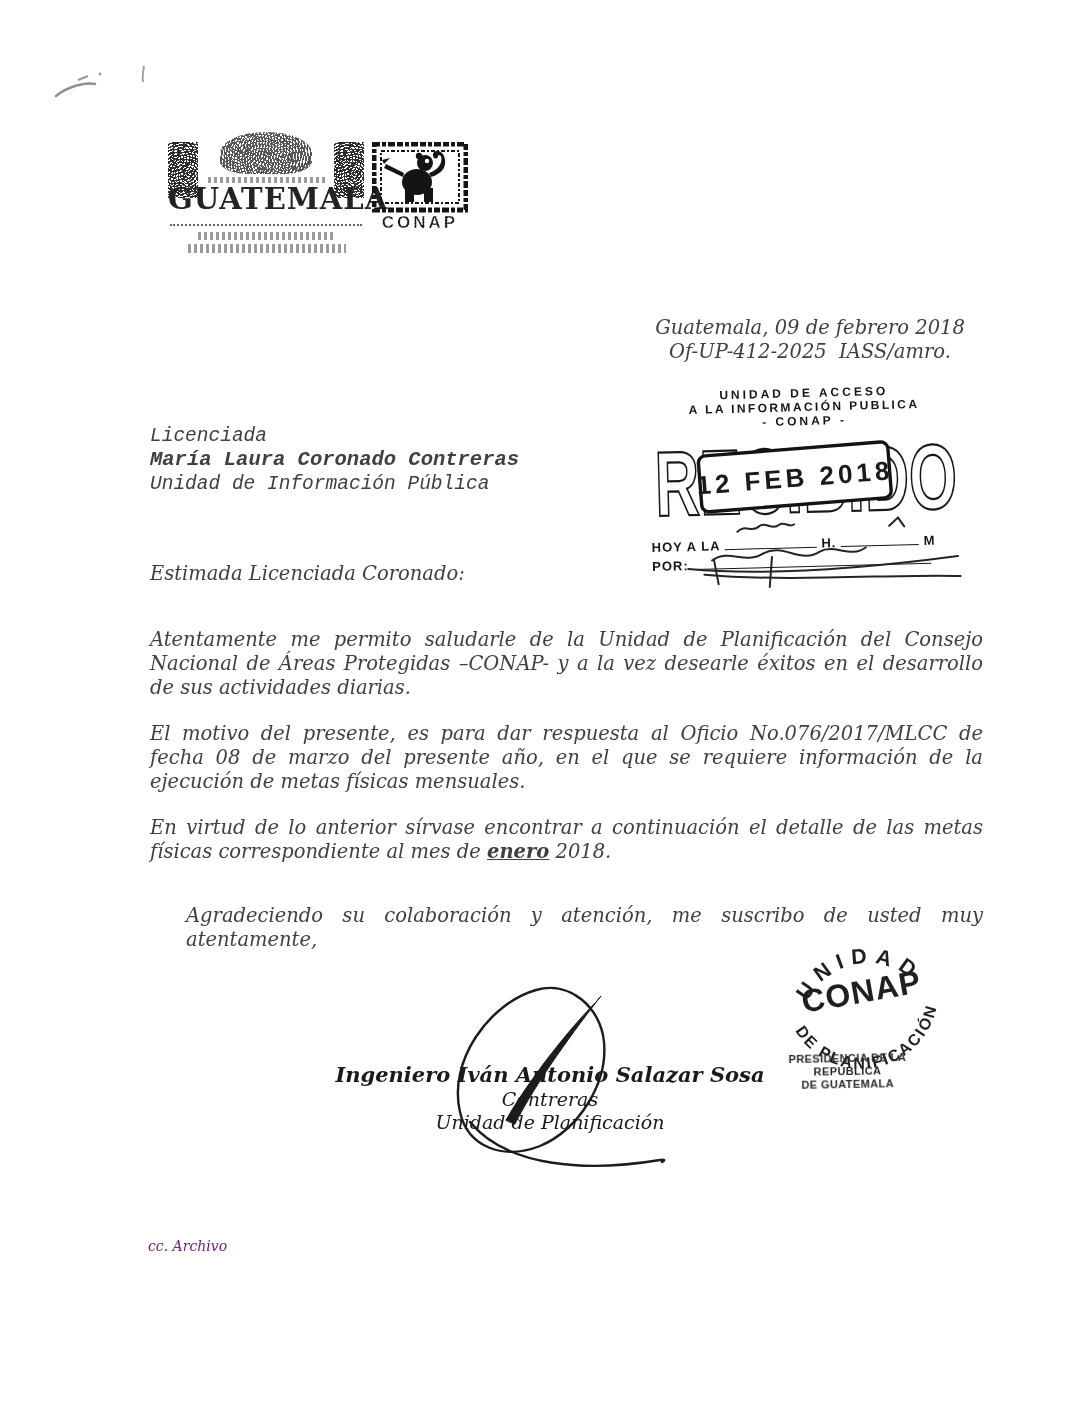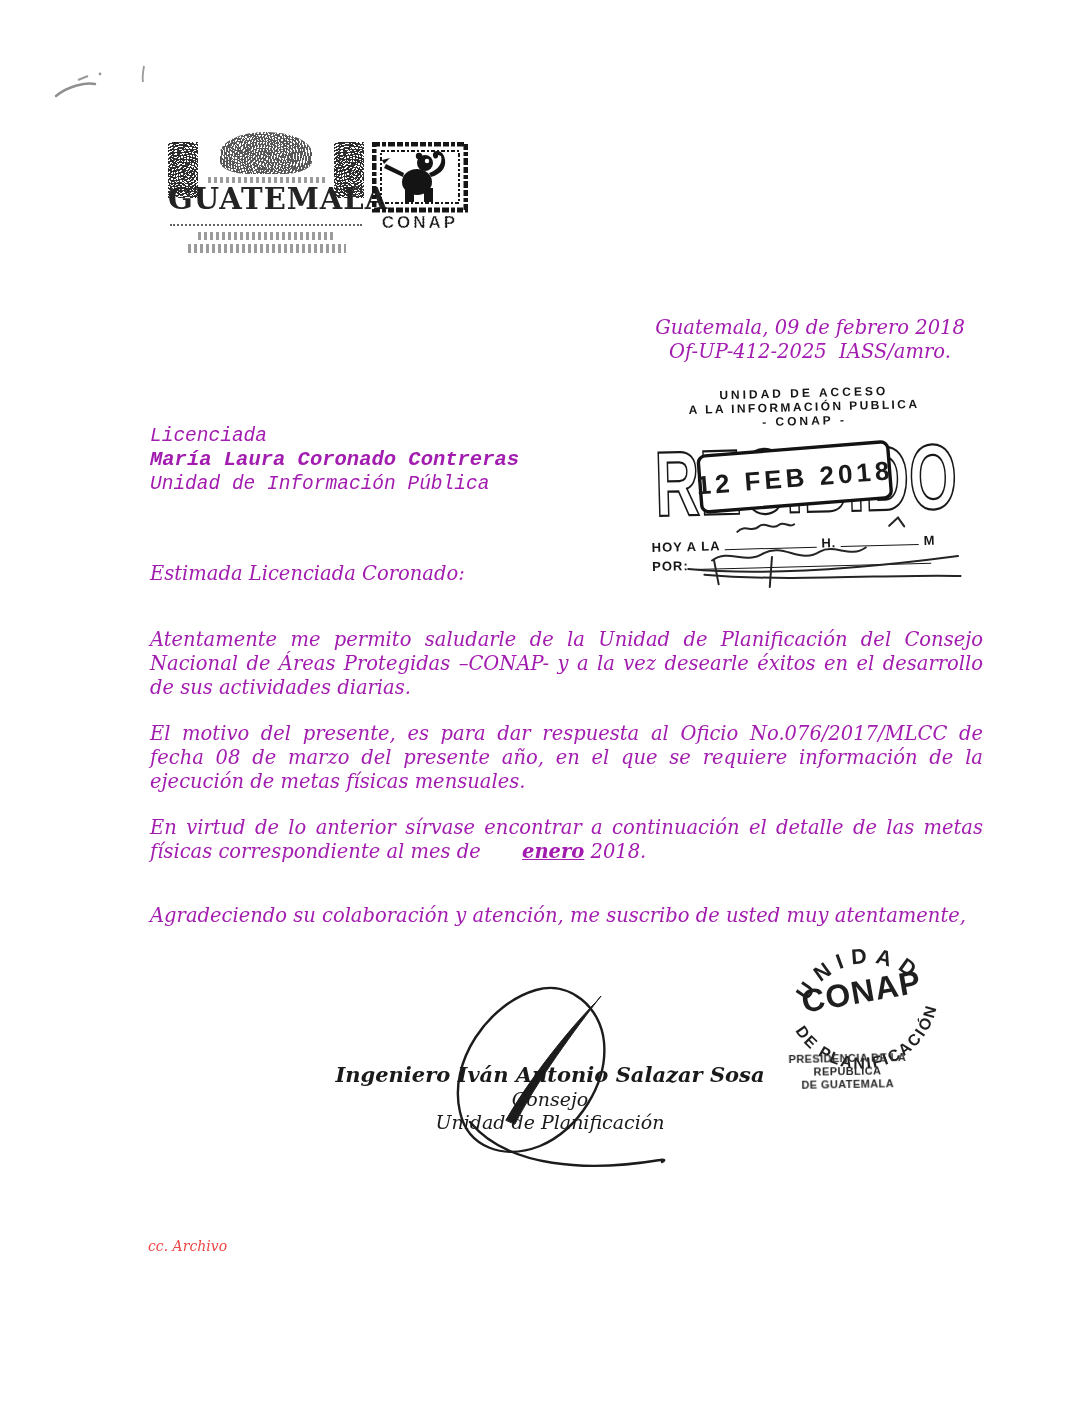--- a/index.html
+++ b/index.html
@@ -50,43 +50,43 @@
   
   .recv{left:650px;top:386px;width:312px;height:190px;
     font-family:"Liberation Sans",sans-serif;color:#161616;
     transform:rotate(-1.5deg);}
   .recv-head{text-align:center;font-weight:bold;font-size:12px;line-height:14px;letter-spacing:3px;}
   .recv-head .l2{letter-spacing:2.4px;}
   .recv-rows{font-weight:bold;font-size:13px;line-height:19px;letter-spacing:1px;}
   .u{display:inline-block;border-bottom:1.6px solid #161616;height:12px;}
 
   
-  .letter{font-style:italic;font-size:19.5px;line-height:24px;color:#a21caf;}
+  .letter{font-style:italic;font-size:19.5px;line-height:24px;color:#404040;}
   .recipient{left:150px;top:424px;width:540px;font-family:Liberation Mono, monospace;}
   .recipient .name{font-weight:bold;font-size:20.5px;}
   .greeting{left:150px;top:562px;width:600px;}
   .paras{left:150px;top:628px;width:833px;}
   .paras p{margin:0 0 22px 0;text-align:justify;}
-  .paras p:last-child{margin-top:40px;}
-  .emph{font-weight:bold;text-decoration:underline;margin-left:35px;}
+  .paras p:last-child{margin-top:40px;margin-left:36px;}
+  .emph{font-weight:bold;text-decoration:underline;}
 
   
   .sigblock{left:330px;top:1062px;width:440px;text-align:center;}
   .sigblock .signame{font-weight:bold;font-size:21px;font-style:italic;line-height:26px;}
   .sigblock .sigline{font-style:italic;font-size:19px;line-height:22.5px;}
   .sig-curve{left:418px;top:972px;width:250px;height:215px;pointer-events:none;}
 
   
   .round-stamp{left:752px;top:915px;width:220px;height:160px;}
   .presidencia{left:760px;top:1052px;width:175px;text-align:center;
     font-family:"Liberation Sans",sans-serif;font-weight:bold;font-size:11px;line-height:13px;
     color:#2a2a2a;letter-spacing:.4px;filter:blur(.25px);transform:rotate(-1deg);}
 
   
-  .ccline{left:148px;top:1238px;font-style:italic;font-size:14px;color:#ef4444;}
+  .ccline{left:148px;top:1238px;font-style:italic;font-size:14px;color:#701a75;}
 
   .pencil{left:48px;top:52px;width:120px;height:62px;}
   svg text{font-family:"Liberation Sans",sans-serif;}
 </style>
 </head>
 <body>
 
 <div class="page">
 
   <svg class="abs pencil" viewBox="0 0 120 62">
@@ -188,21 +188,21 @@
   <svg class="abs sig-curve" viewBox="0 0 250 215">
     <g fill="none" stroke="#1c1c1c" stroke-width="2.4" stroke-linecap="round">
       <path d="M118,18 C70,32 30,90 42,140 C50,176 86,188 122,174 C160,158 190,112 186,70 C183,36 152,8 118,18 Z"></path>
       <path d="M52,150 C90,196 170,200 242,188 C246,187 248,188 244,190"></path>
       <path d="M88,148 C112,106 152,56 178,30 L183,24 C158,56 118,110 97,152 Z" fill="#1c1c1c" stroke-width="1"></path>
     </g>
   </svg>
 
   <div class="abs sigblock">
     <div class="signame">Ingeniero Iván Antonio Salazar Sosa</div>
-    <div class="sigline">Consejo</div>
+    <div class="sigline">Contreras</div>
     <div class="sigline">Unidad de Planificación</div>
   </div>
 
   <svg class="abs round-stamp" viewBox="0 0 200 150">
     <defs>
       <path id="arcTop" d="M40,92 A62,62 0 0 1 160,92"></path>
       <path id="arcBottom" d="M28,72 A70,70 0 0 0 172,72"></path>
     </defs>
     <g transform="rotate(-10 100 75)" fill="#1f1f1f">
       <text font-size="20" font-weight="bold" letter-spacing="7">

